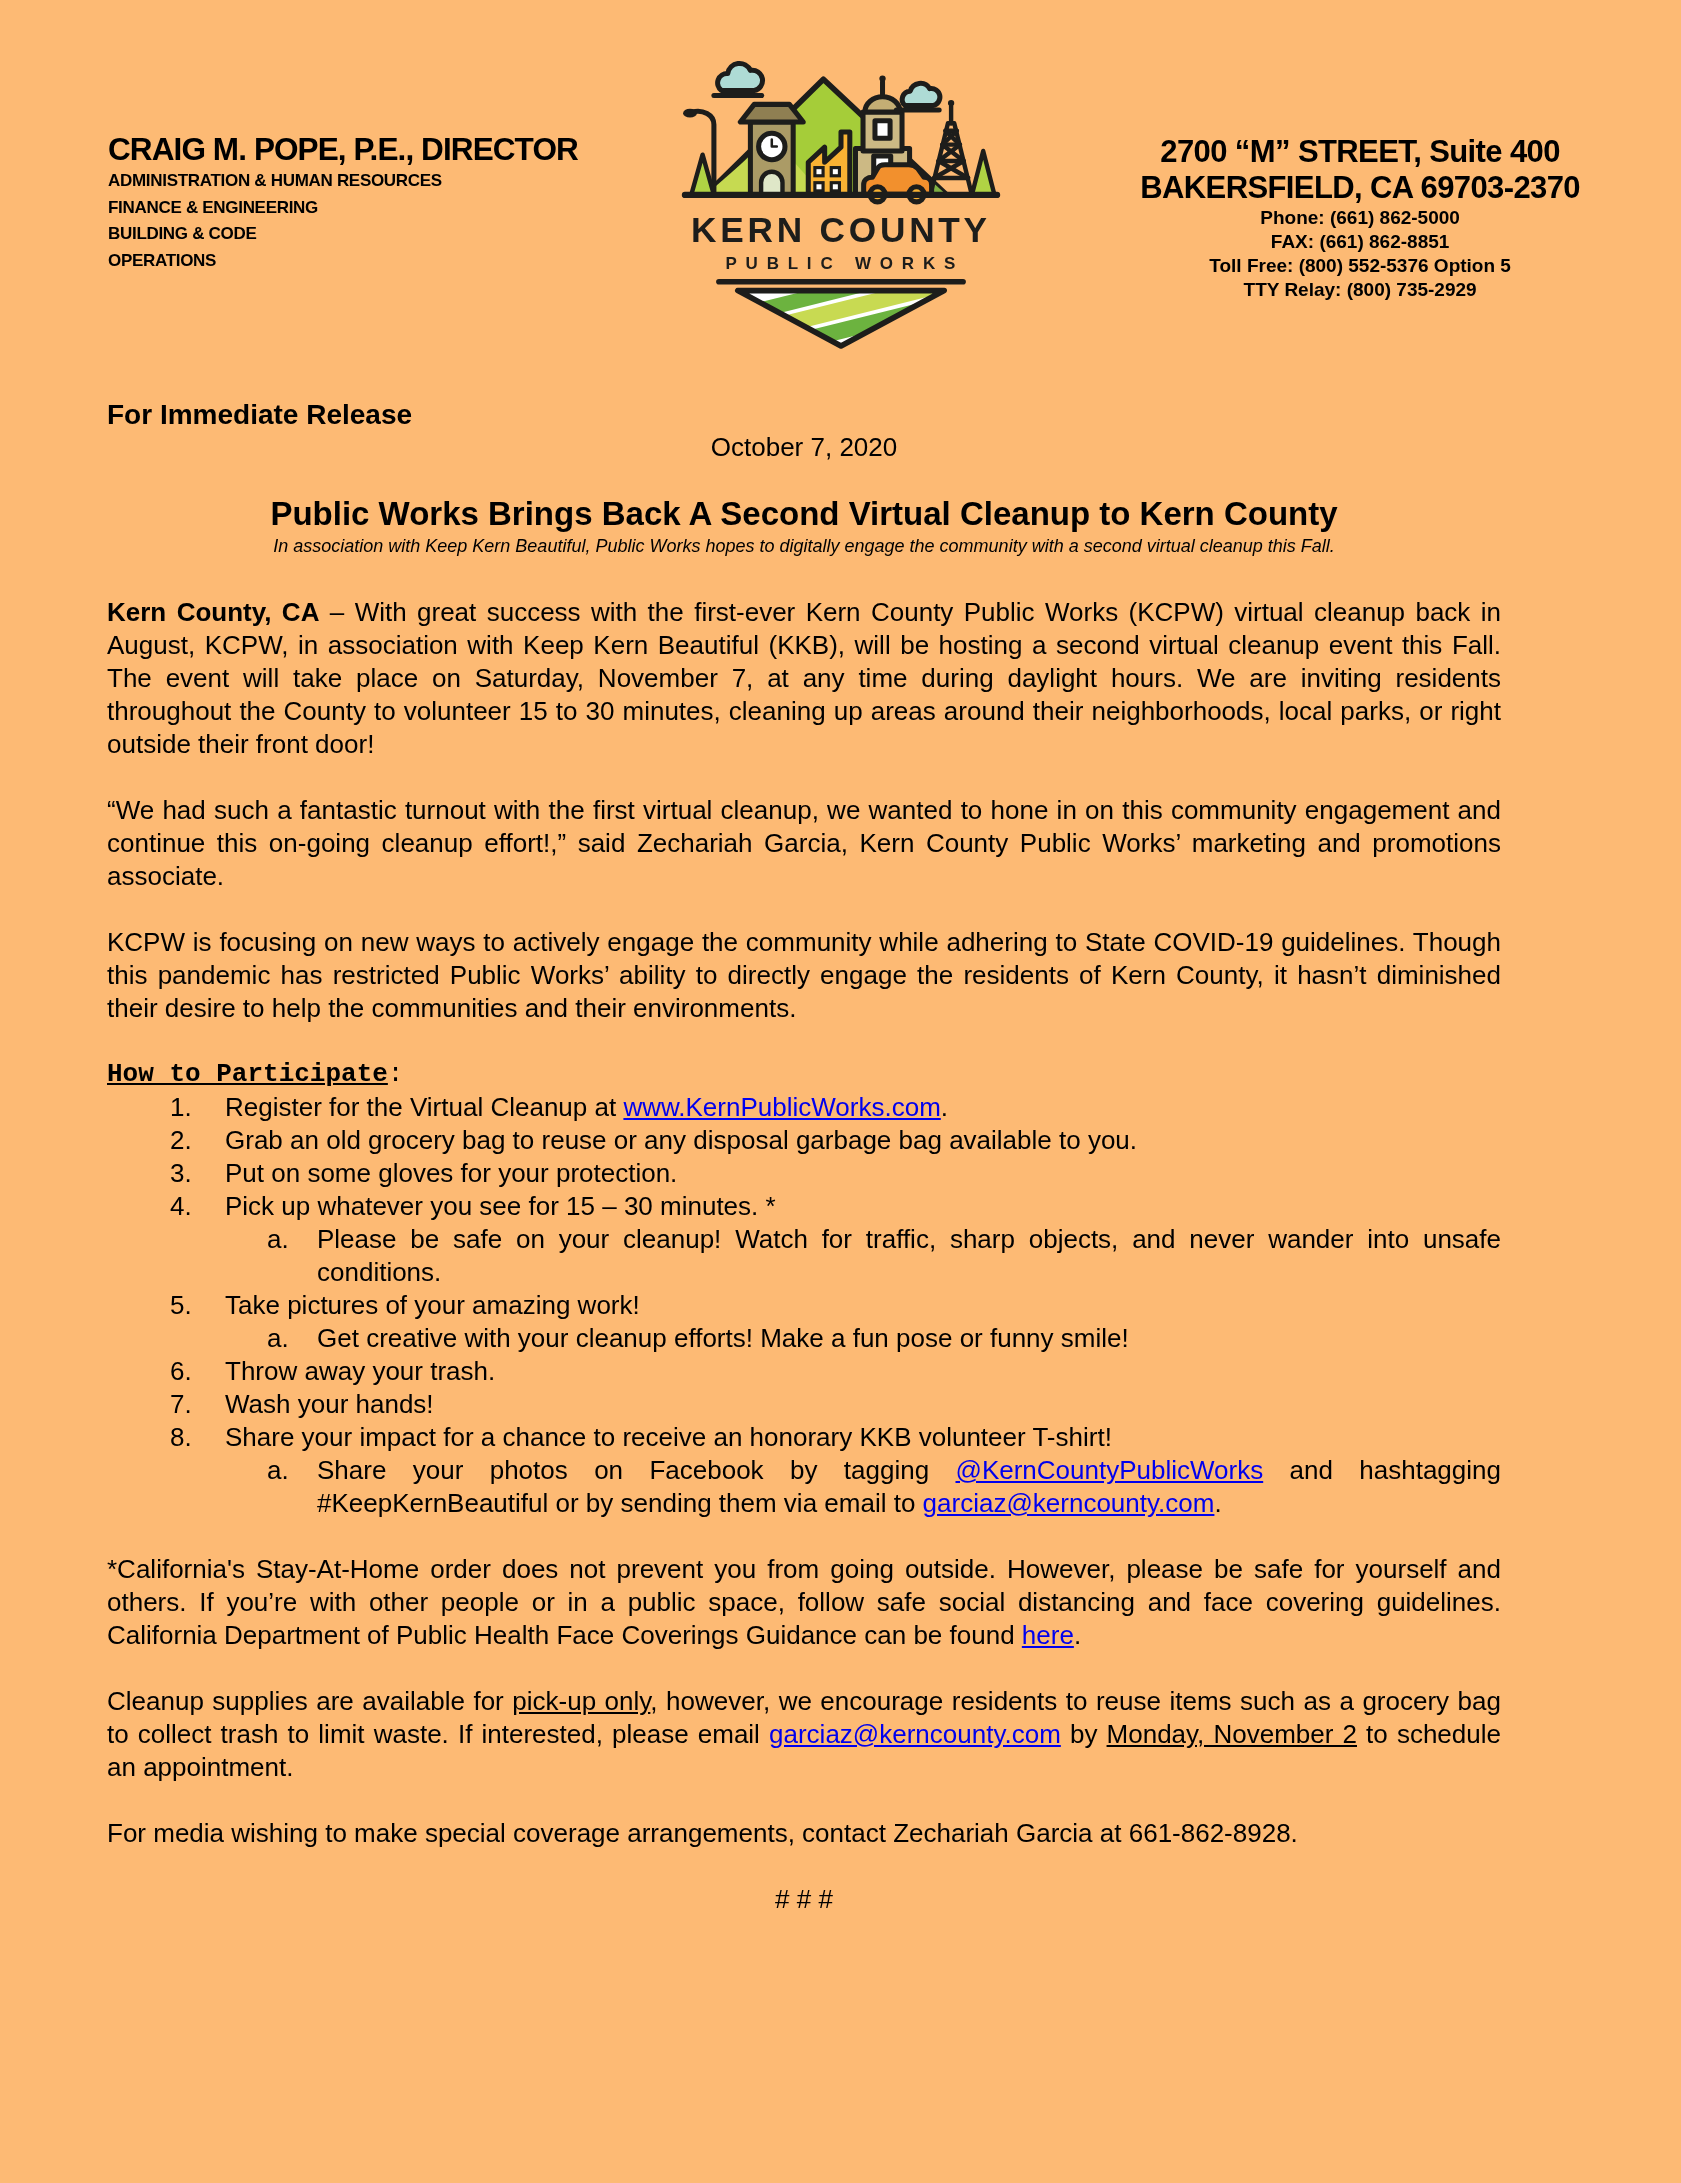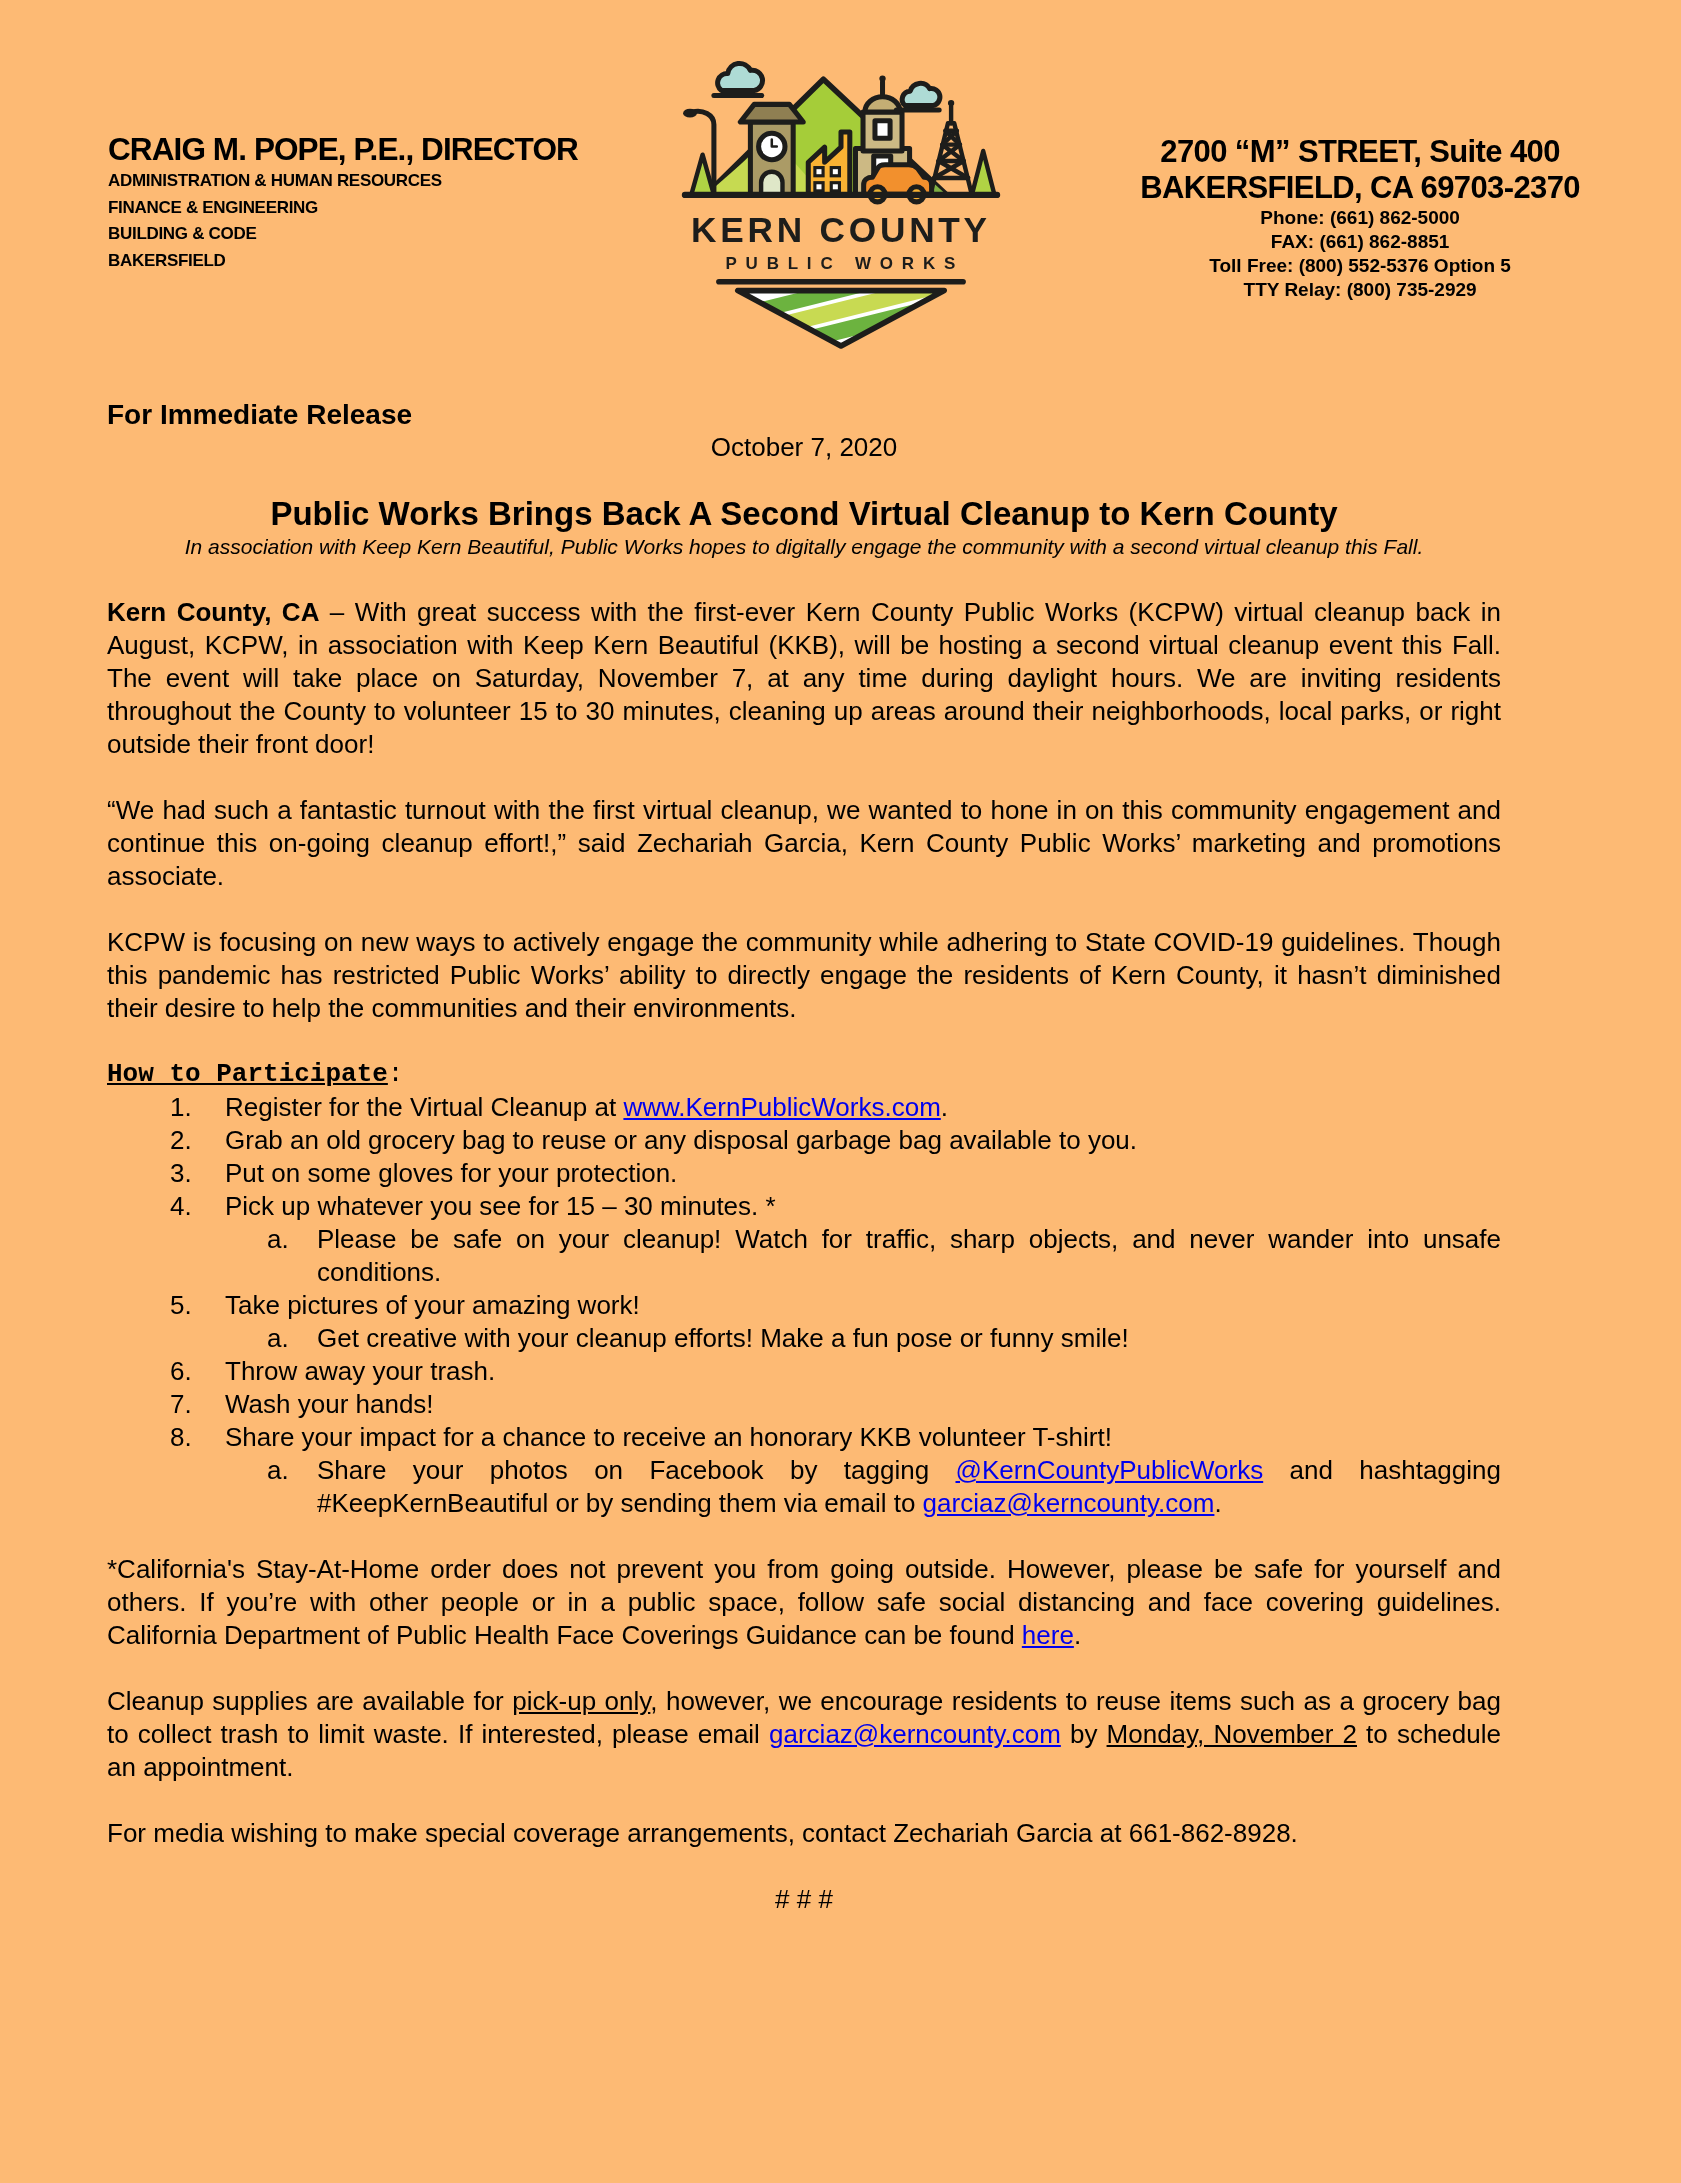--- a/index.html
+++ b/index.html
@@ -21,21 +21,21 @@
   .lh-addr { font-size: 31px; font-weight: bold; letter-spacing: -0.6px; line-height: 36px; }
   .lh-contact { font-size: 19px; font-weight: bold; line-height: 24px; }
   .lh-logo { position: absolute; left: 677px; top: 49px; width: 328px; height: 302px; }
 
   
   .content { padding: 33px 181px 0 107px; font-size: 26px; line-height: 33px; }
   .content p { margin: 0 0 33px 0; }
   .fir { font-weight: bold; font-size: 28px; margin-bottom: 0 !important; }
   .date { text-align: center; }
   .headline { text-align: center; font-weight: bold; font-size: 33px; margin-bottom: 0 !important; }
-  .subhead { text-align: center; font-style: italic; font-size: 21px; max-width: 1248px; margin-left: auto !important; margin-right: auto !important; }
+  .subhead { text-align: center; font-style: italic; font-size: 18px; max-width: 1248px; margin-left: auto !important; margin-right: auto !important; }
   .j { text-align: justify; }
   .howto { margin-bottom: 0 !important; font-family: Liberation Mono, monospace; }
   .u-bold { font-weight: bold; text-decoration: underline; }
   .u { text-decoration: underline; }
   a.link { color: #0000ee; text-decoration: underline; cursor: pointer; }
 
   .list { margin-bottom: 33px; }
   .li { display: flex; }
   .li .n { flex: 0 0 55px; margin-left: 63px; }
   .li .t { flex: 1; text-align: justify; }
@@ -49,21 +49,21 @@
 <body>
 
 <div class="page">
 
   <header>
     <div class="lh-left">
       <div class="lh-name">CRAIG M. POPE, P.E., DIRECTOR</div>
       <div class="lh-dept">ADMINISTRATION &amp; HUMAN RESOURCES</div>
       <div class="lh-dept">FINANCE &amp; ENGINEERING</div>
       <div class="lh-dept">BUILDING &amp; CODE</div>
-      <div class="lh-dept">BAKERSFIELD</div>
+      <div class="lh-dept">OPERATIONS</div>
     </div>
 
     <div class="lh-logo">
       <svg viewBox="0 0 520 480" width="328" height="302">
         <g stroke="#1d1d1b" stroke-linecap="round" stroke-linejoin="round">
 
           <g>
             <path d="M45 232 L232 48 L428 232 Z" fill="#a5cd39" stroke-width="9"></path>
             <path d="M45 232 L150 140 L232 232 Z" fill="#c6da51" stroke="none"></path>
             <path d="M310 125 L428 232 L340 232 Z" fill="#7fb043" stroke="none"></path>

